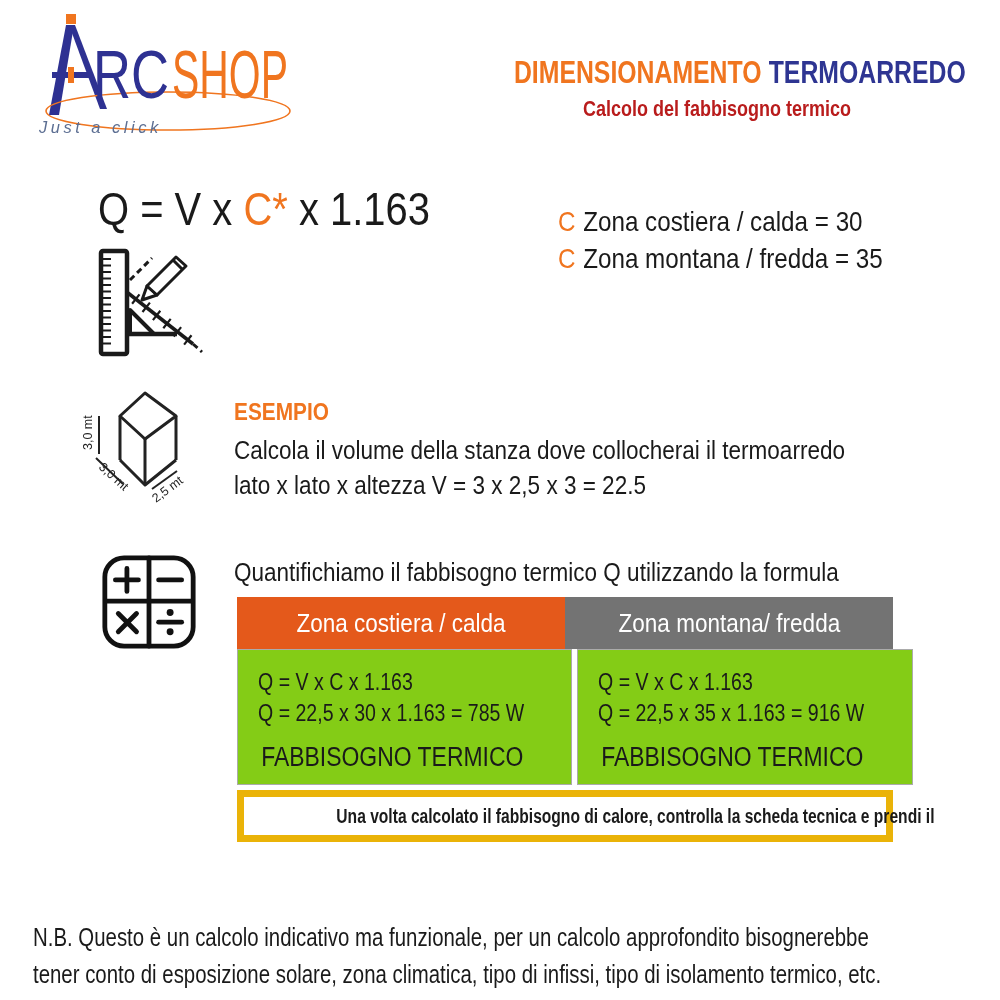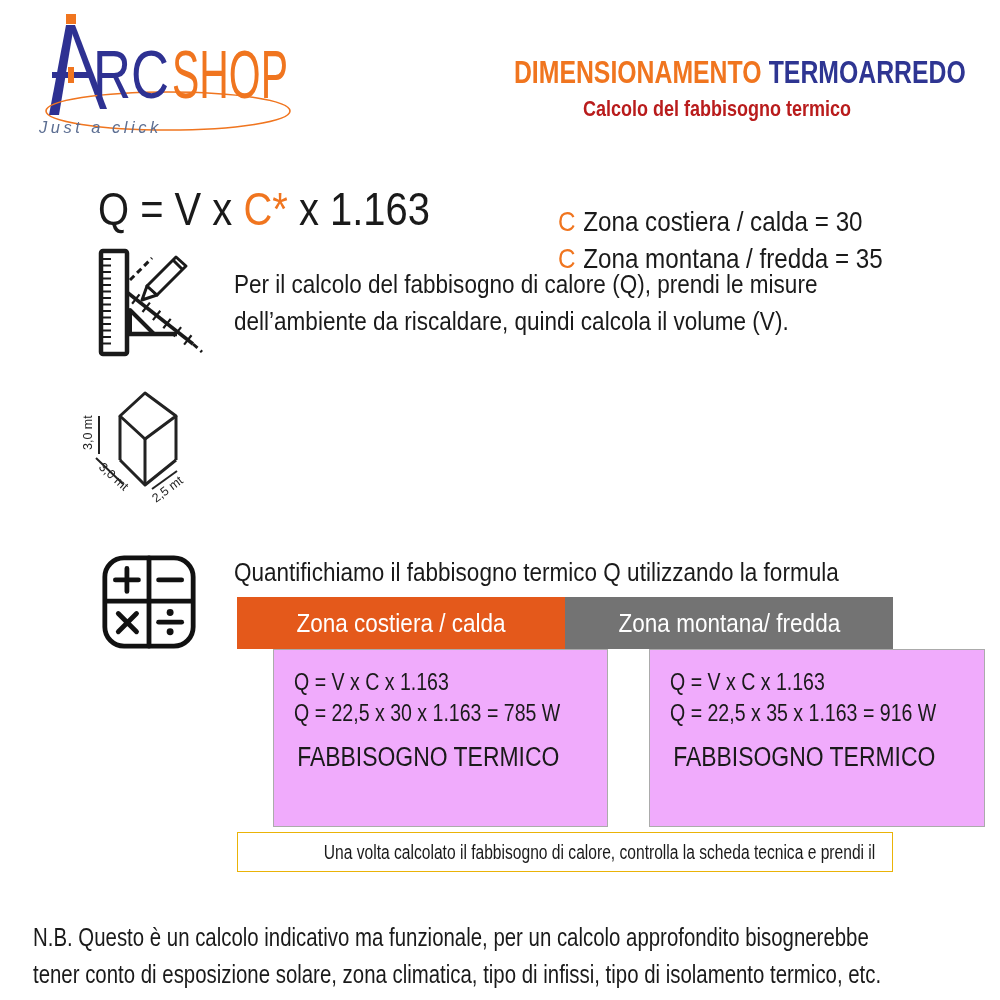--- a/index.html
+++ b/index.html
@@ -37,26 +37,26 @@
 
   .icon-calc{position:absolute;left:101px;top:554px;width:96px;height:96px;}
   .quantify{position:absolute;left:234px;top:557px;font-size:26.5px;text-align:center;}
 
   .tbl{position:absolute;left:237px;top:597px;width:656px;}
   .tbl-head{display:flex;gap:0;align-items:center;}
   .th{flex:1;height:52px;display:flex;align-items:center;justify-content:center;color:#fff;font-size:26.5px;}
   .th-orange{background:#E4591B;}
   .th-navy{background:#737373;}
   .tbl-body{display:flex;gap:5px;}
-  .td{flex:1;border:1px solid #ABABAB;height:178px;box-sizing:border-box;padding-top:17px;background:#f0abfc;margin-left:36px;}
+  .td{flex:1;border:1px solid #ABABAB;height:136px;box-sizing:border-box;padding-top:17px;background:#84cc16;}
   .cell-formula{padding-left:20px;font-size:23px;line-height:31px;}
   .result-label{text-align:left;font-size:27px;margin-top:13px;}
   .result-value{text-align:center;font-size:38px;font-weight:bold;margin-top:1px;}
-  .tbl-note{border:1px solid #eab308;margin-top:5px;padding:6px 8px;text-align:left;
-            font-size:20px;font-weight:400;line-height:26px;background:#fff;}
+  .tbl-note{border:7px solid #eab308;margin-top:5px;padding:6px 8px;text-align:left;
+            font-size:20px;font-weight:700;line-height:26px;background:#fff;}
   .tbl-note .cnote{display:inline-block;transform:scaleX(.78);transform-origin:50% 50%;white-space:nowrap;}
 
   .footer{position:absolute;left:33px;top:919px;font-size:25.5px;line-height:37px;}
 </style>
 </head>
 <body>
 
 <div class="canvas">
 
   <svg class="logo" viewBox="0 0 256 128">
@@ -115,43 +115,46 @@
       <path stroke-width="2.2" d="M38.1 55.8L45.5 46.4M48.5 64L55.9 54.6M58.9 72.1L66.3 62.7M69.3 80.3L76.7 70.9M79.7 88.5L87.1 79.1M90.1 96.6L97.5 87.2"></path>
       <path d="M36 86L36 62L60 86Z" stroke-width="4" stroke-linejoin="round"></path>
       <g stroke-width="3" stroke-linejoin="round" fill="#fff">
         <path d="M48 52L53 38L63 47Z"></path>
         <path d="M53 38L82 9L92 18L63 47Z"></path>
         <path d="M79 12L88 21"></path>
       </g>
     </g>
   </svg>
 
-  <div class="measure-text">
-    <div><span class="cx">Per il calcolo del fabbisogno di calore (Q), prendi le misure</span></div>
-    <div><span class="cx">dell’ambiente da riscaldare, quindi calcola il volume (V).</span></div>
-  </div>
 
   <svg class="icon-cube" viewBox="0 0 122 126">
     <g stroke="#222" stroke-width="3" fill="none" stroke-linejoin="round">
       <path d="M63 5L94 28L63 51L38 28Z"></path>
       <path d="M38 28V72M94 28V72M63 51V97"></path>
       <path d="M38 72L63 97L94 72"></path>
     </g>
     <g stroke="#222" stroke-width="2" fill="none">
       <path d="M17 28V66"></path>
       <path d="M14 70L41 96"></path>
       <path d="M70 101L95 83"></path>
     </g>
     <g font-size="12.5" fill="#222" font-family="Liberation Sans, sans-serif">
       <text transform="translate(10 62) rotate(-90)">3,0 mt</text>
       <text transform="translate(16 80) rotate(42)">3,0 mt</text>
       <text transform="translate(74 115) rotate(-37)">2,5 mt</text>
     </g>
   </svg>
 
+  <div class="example">
+    <div class="head">
+      <span class="cx">ESEMPIO</span>
+    </div>
+    <div class="line"><span class="cx">Calcola il volume della stanza dove collocherai il termoarredo</span></div>
+    <div class="line"><span class="cx">lato x lato x altezza V = 3 x 2,5 x 3 = 22.5</span></div>
+  </div>
 
   <svg class="icon-calc" viewBox="0 0 100 100">
     <g stroke="#111" stroke-width="5" fill="none" stroke-linecap="round">
       <rect x="4" y="4" width="92" height="92" rx="20"></rect>
       <path d="M50 4V96"></path>
       <path d="M5 49H95"></path>
       <path d="M15 27H39M27 15V39"></path>
       <path d="M60 27H84"></path>
       <path d="M18 62L37 81M37 62L18 81"></path>
       <path d="M60 71H84"></path>

